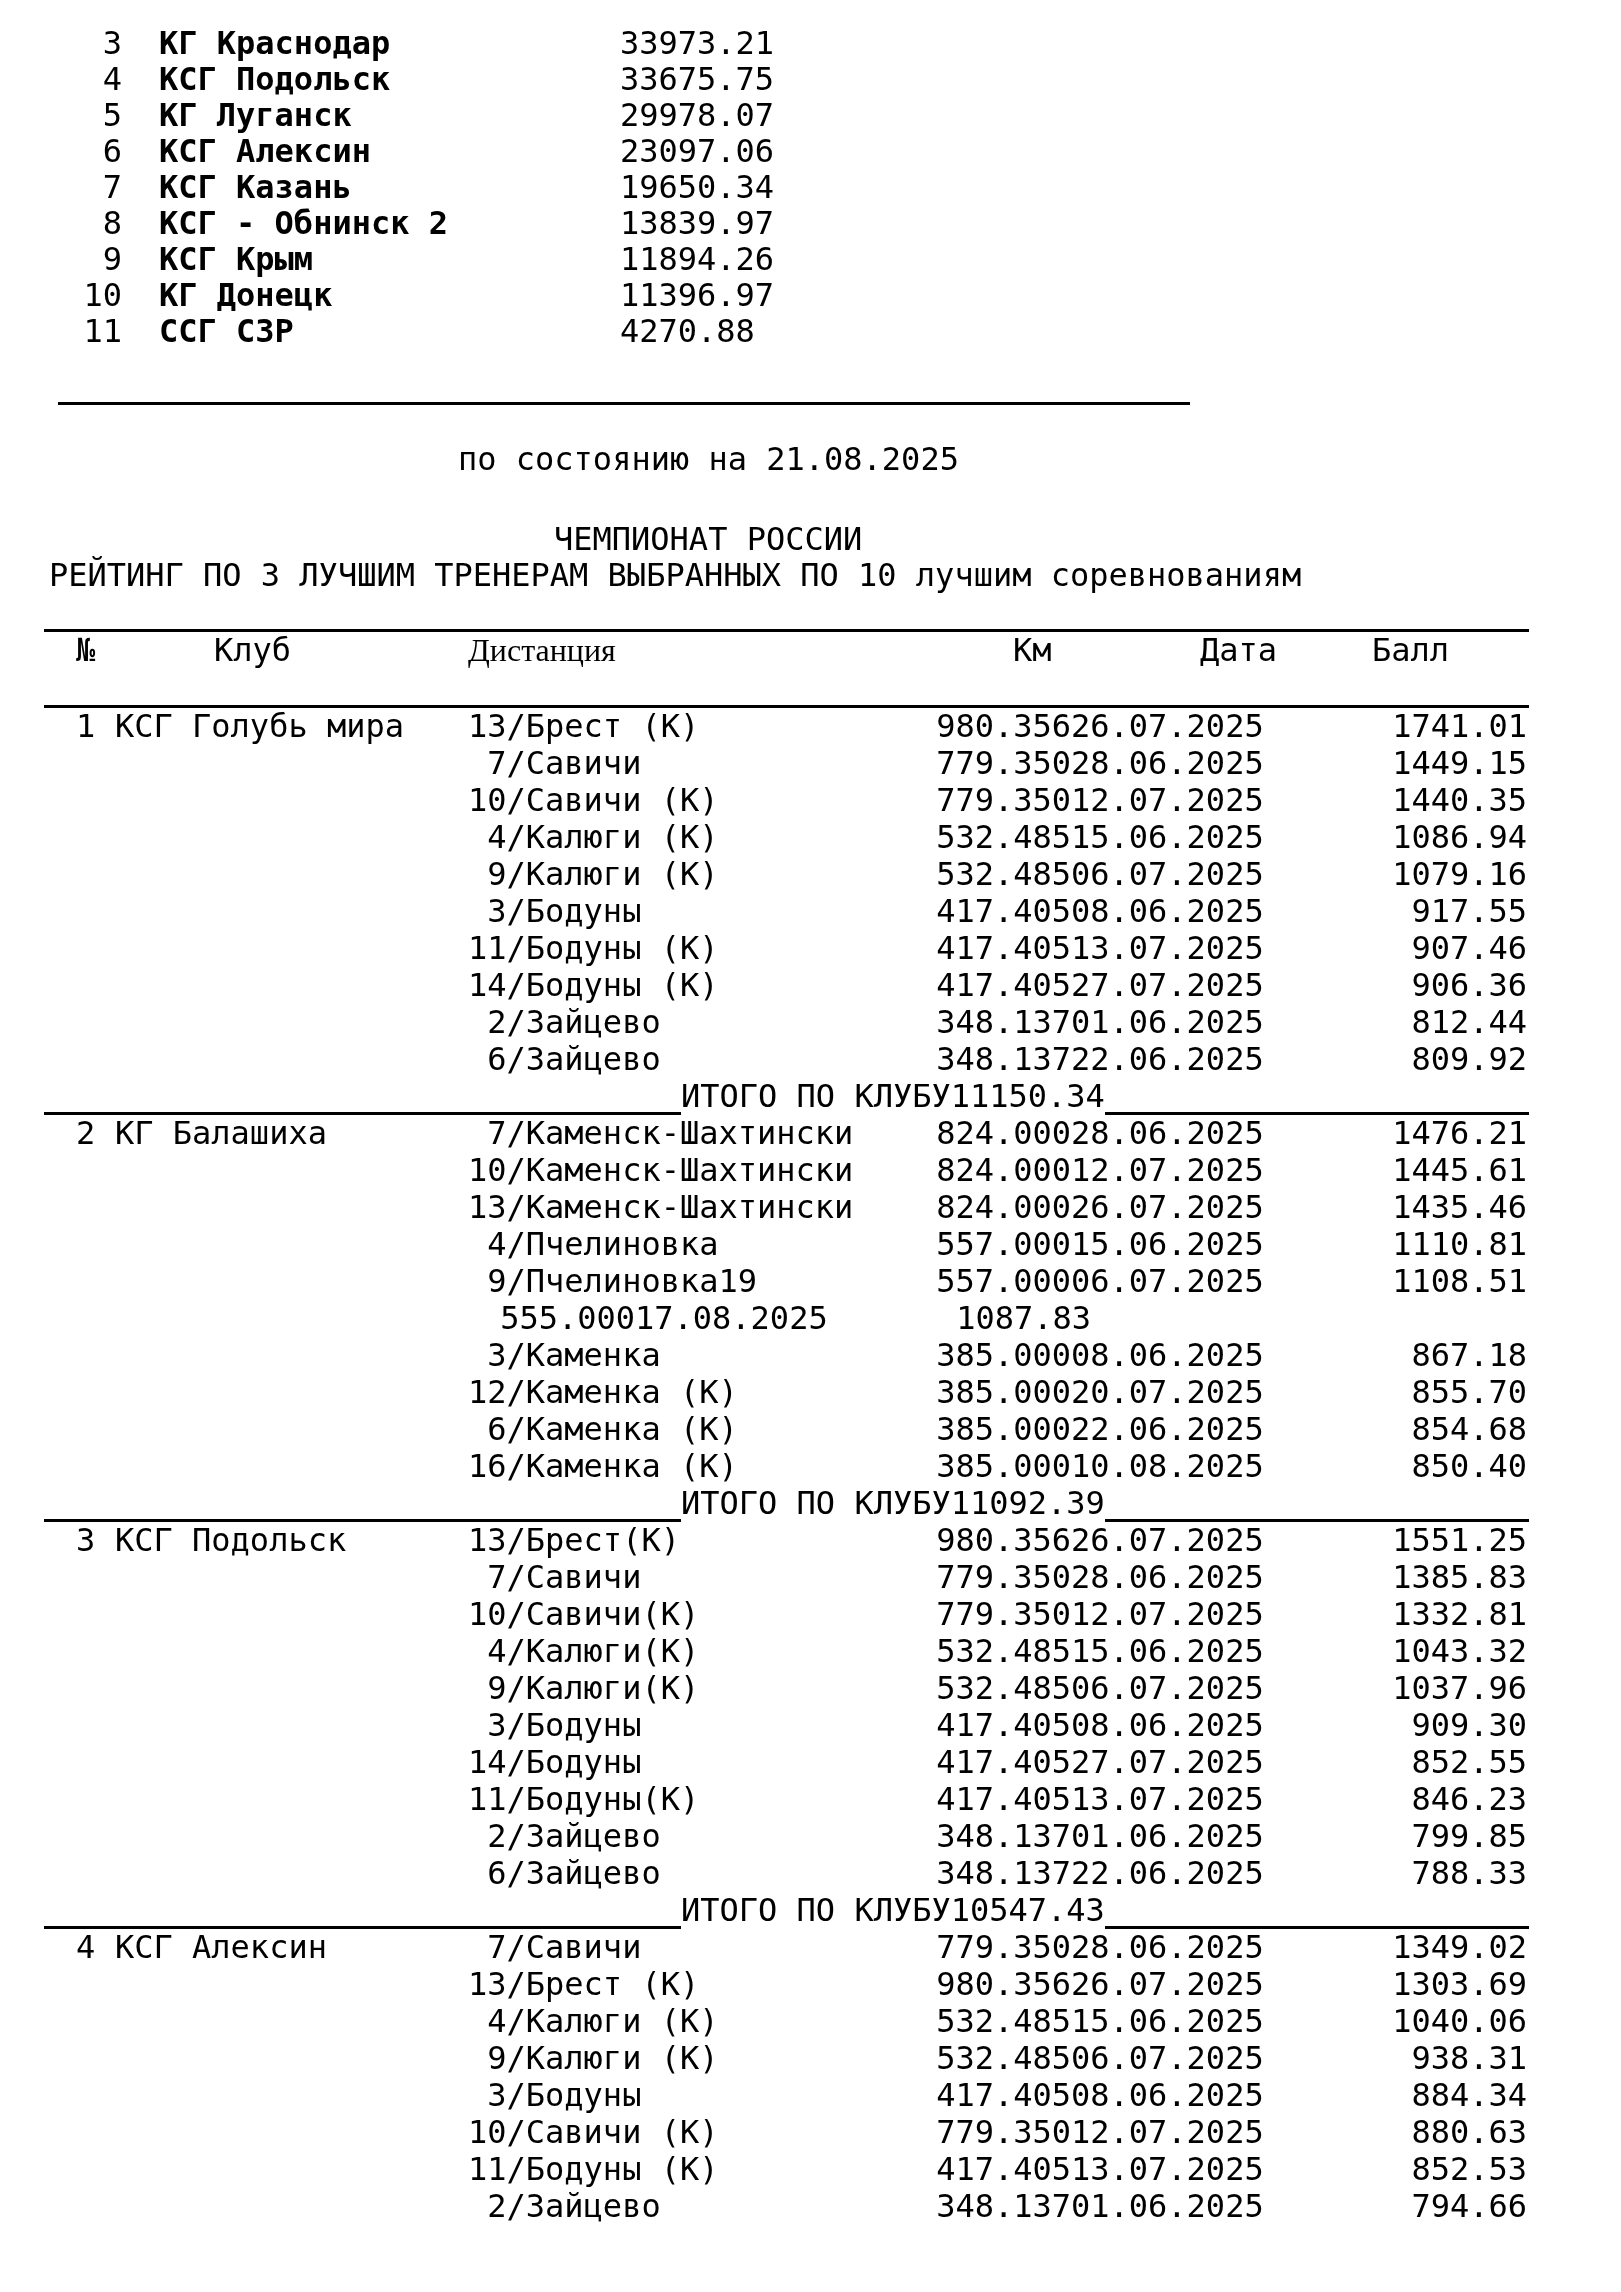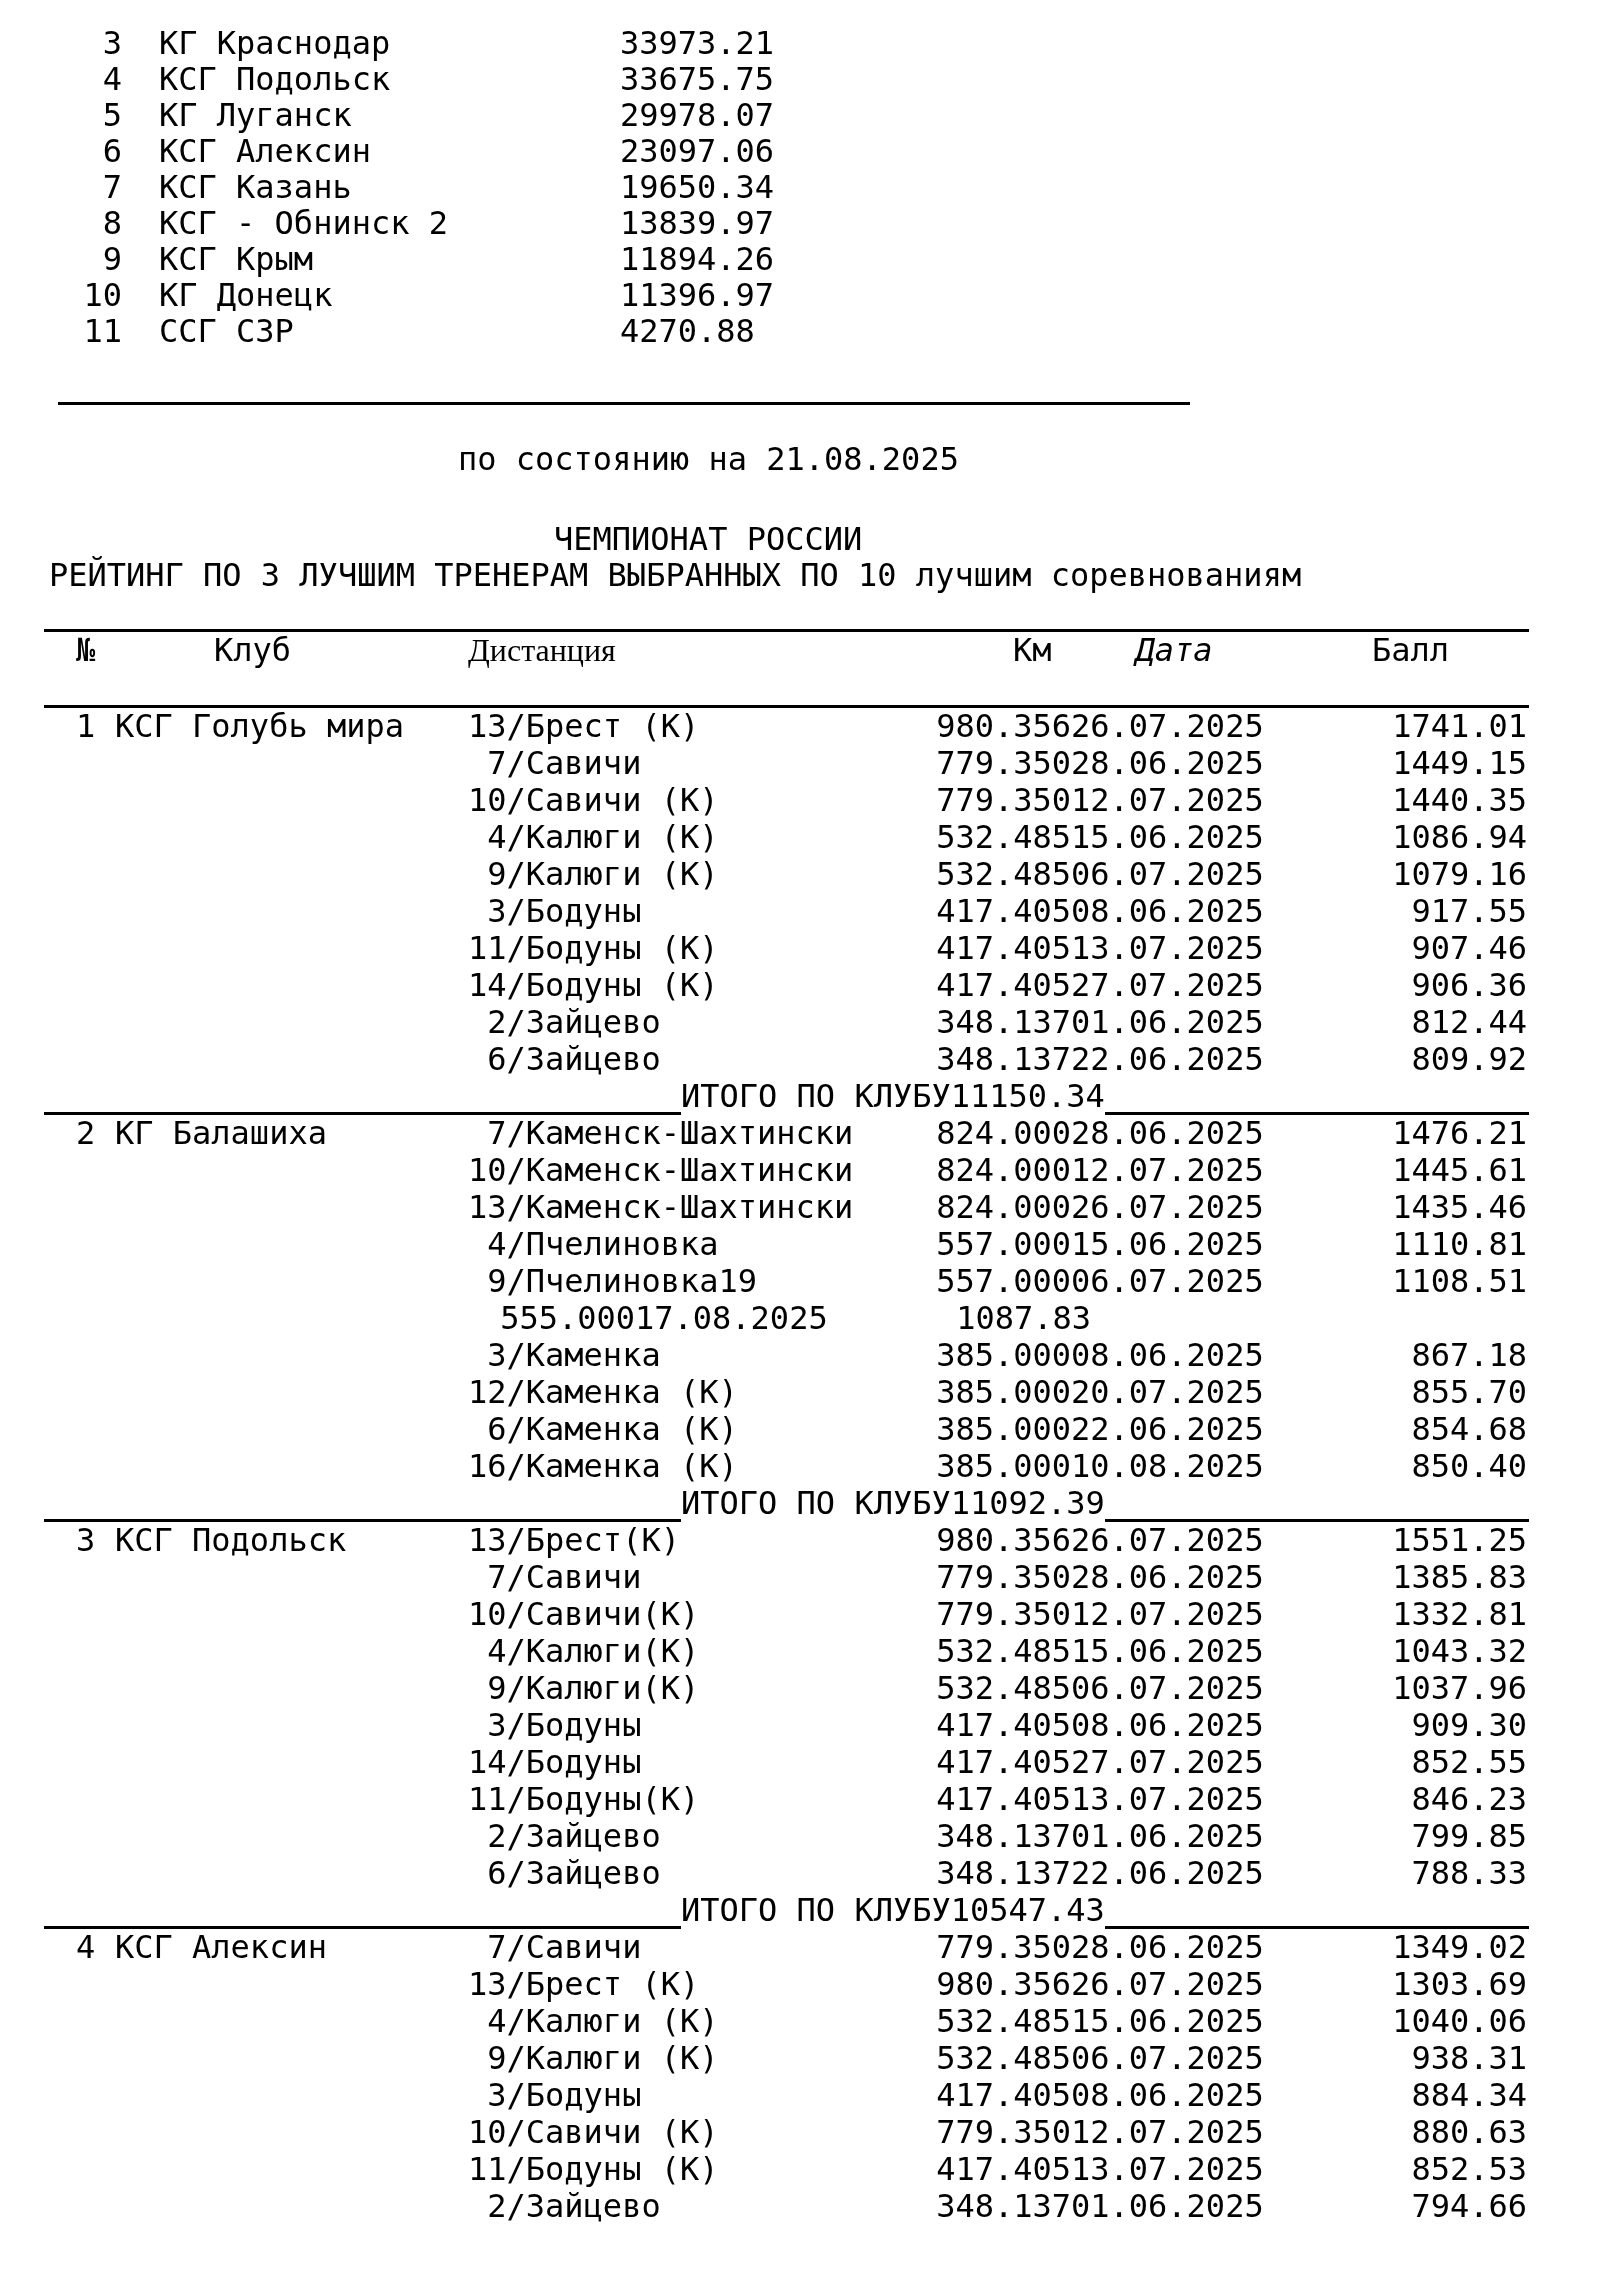--- a/index.html
+++ b/index.html
@@ -6,35 +6,35 @@
   .page{
     width:1621px;height:2293px;overflow:hidden;box-sizing:border-box;
     background:#ffffff;color:#000000;
     font-family:"DejaVu Sans Mono","Liberation Mono",monospace;
     font-size:32px;padding:24.5px 92px 0 44px;
   }
   
   .tl-row{display:flex;line-height:36px;}
   .tl-row>span{flex:0 0 auto;}
   .tl-rank{width:78px;text-align:right;}
-  .tl-club{width:461px;margin-left:37px;white-space:pre;}
+  .tl-club{width:461px;margin-left:37px;white-space:pre;font-weight:bold;}
   .tl-score{width:222px;text-align:left;}
   .top-sep{height:36px;margin-left:13.7px;margin-top:17.6px;width:1132px;border-bottom:3.9px solid #000;}
   .date-line{margin-top:36px;line-height:36px;padding-left:414px;}
   .title{margin-top:44px;line-height:36px;padding-left:510px;}
   .subtitle{line-height:36px;padding-left:4.9px;white-space:pre;}
   .rule{border-top:3.9px solid #000;margin-top:36px;height:0;}
   
   .hrow,.trow{display:flex;line-height:37px;padding-left:32px;}
   .hrow>span,.trow>span{flex:0 0 auto;box-sizing:border-box;}
   .h-num,.c-rank{width:39px;}
   .h-club{width:353px;text-align:center;padding-right:78px;}
   .h-dist{width:436px;padding-right:44px;font-family:Liberation Serif, serif;}
   .h-km{width:167px;text-align:right;padding-right:19.6px;}
-  .h-date{width:260px;text-align:center;padding-right:54px;font-style:italic;}
+  .h-date{width:260px;text-align:right;padding-right:54px;}
   .h-score{width:196px;text-align:right;padding-right:78px;}
   .c-club{width:353px;white-space:pre;}
   .c-dist{width:436px;white-space:pre;}
   .c-km{width:167px;text-align:right;}
   .c-date{width:260px;text-align:left;}
   .c-score{width:196px;text-align:right;}
   .club-footer{display:flex;height:37px;line-height:37px;}
   .seg{border-bottom:3.9px solid #000;}
   .segl{flex:0 0 637px;}
   .segr{flex:1 1 auto;}

